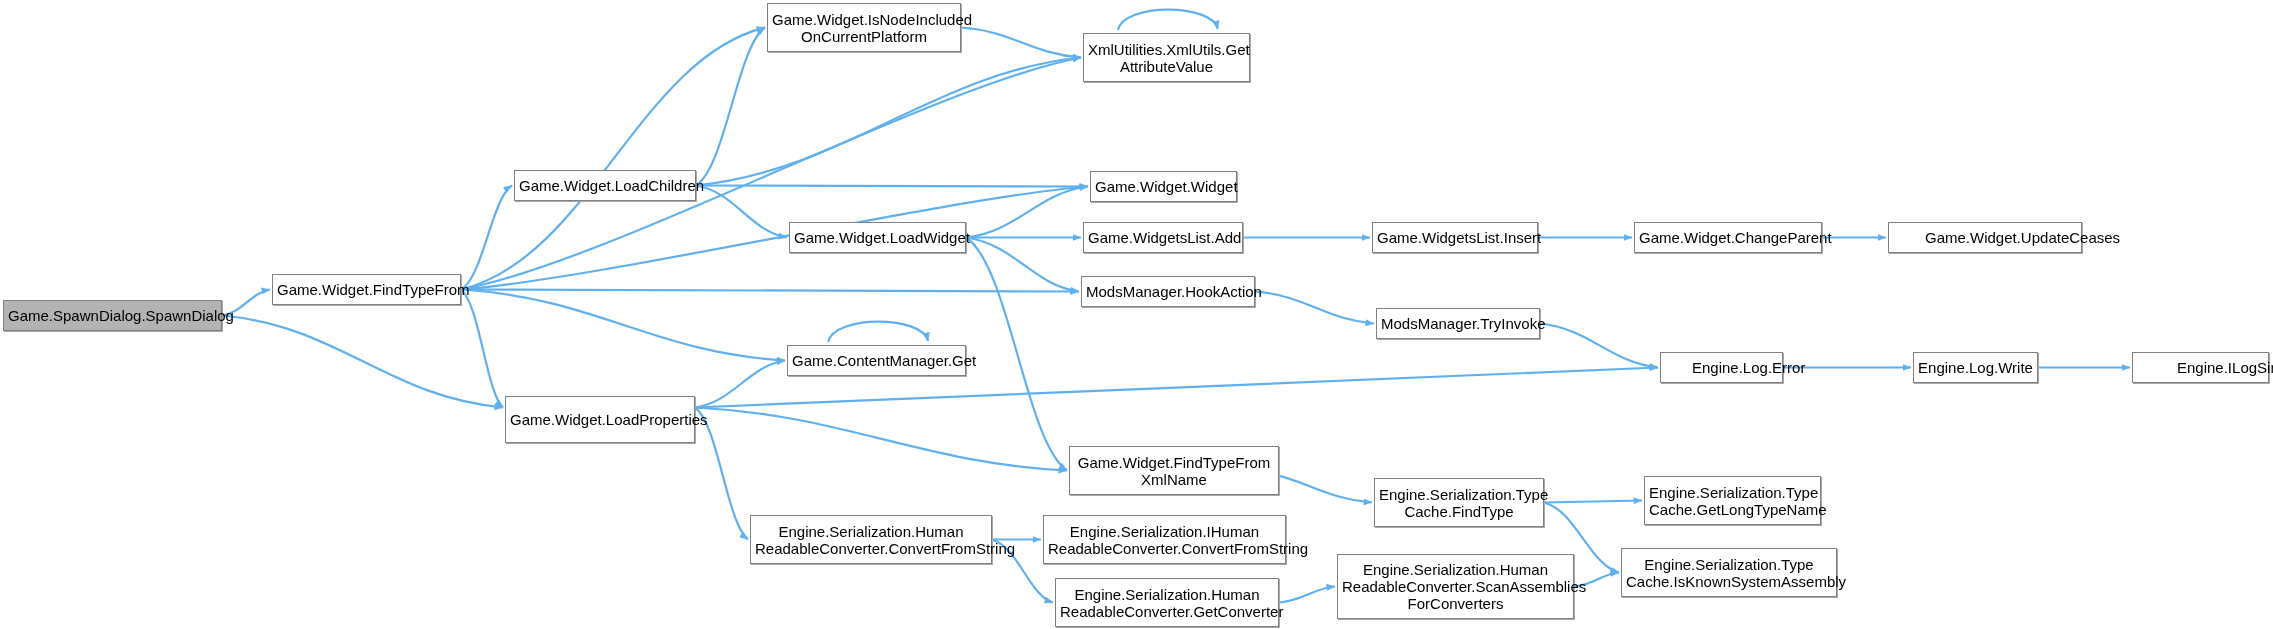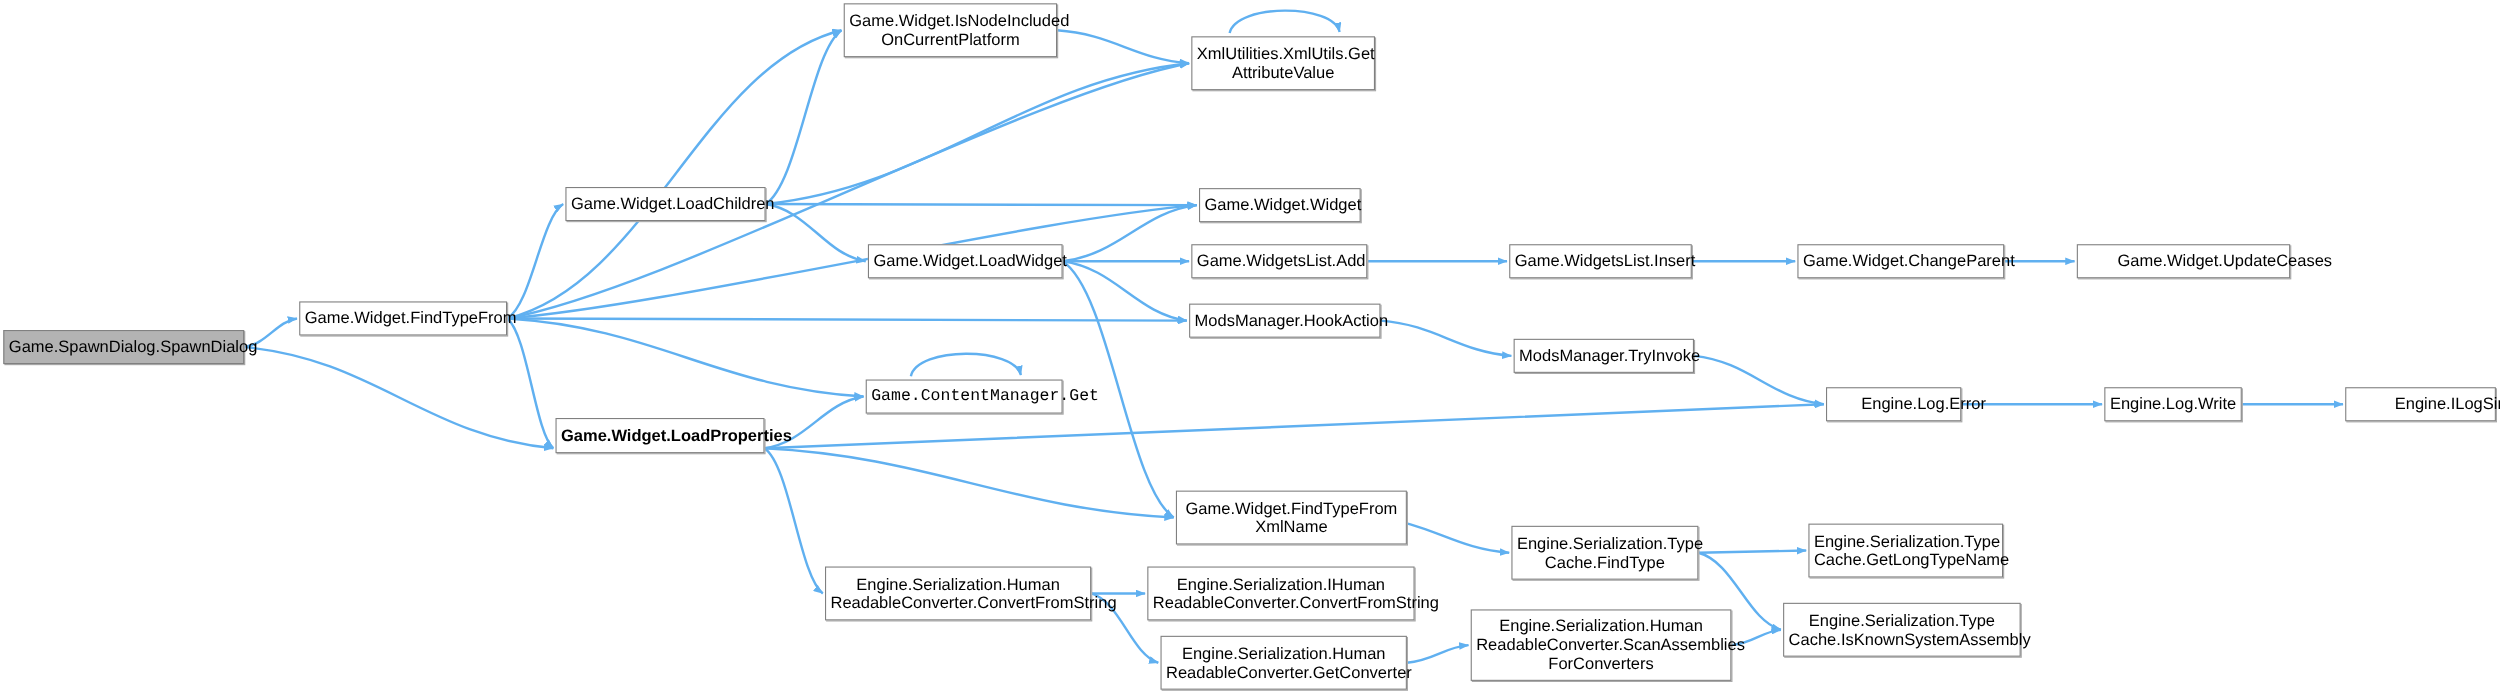--- a/index.html
+++ b/index.html
@@ -113,22 +113,22 @@
       <div class="node" style="left: 1090px; top: 171px; width: 147px; height: 31px;"><span class="node-label">Game.Widget.Widget</span></div>
       <div class="node" style="left: 1083px; top: 222px; width: 160px; height: 31px;"><span class="node-label">Game.WidgetsList.Add</span></div>
       <div class="node" style="left: 1372px; top: 222px; width: 166px; height: 31px;"><span class="node-label">Game.WidgetsList.Insert</span></div>
       <div class="node" style="left: 1634px; top: 222px; width: 188px; height: 31px;"><span class="node-label">Game.Widget.ChangeParent</span></div>
       <div class="node" style="left: 1888px; top: 222px; width: 194px; height: 31px; padding-left: 32px;"><span class="node-label">Game.Widget.UpdateCeases</span></div>
       <div class="node" style="left: 1081px; top: 276px; width: 174px; height: 31px;"><span class="node-label">ModsManager.HookAction</span></div>
       <div class="node" style="left: 1376px; top: 308px; width: 164px; height: 31px;"><span class="node-label">ModsManager.TryInvoke</span></div>
       <div class="node" style="left: 1660px; top: 352px; width: 123px; height: 31px; padding-left: 27px;"><span class="node-label">Engine.Log.Error</span></div>
       <div class="node" style="left: 1913px; top: 352px; width: 125px; height: 31px;"><span class="node-label">Engine.Log.Write</span></div>
       <div class="node" style="left: 2132px; top: 352px; width: 137px; height: 31px; padding-left: 40px;"><span class="node-label">Engine.ILogSink.Log</span></div>
-      <div class="node" style="left: 787px; top: 345px; width: 179px; height: 31px; font-family: Liberation Mono, monospace;"><span class="node-label">Game.ContentManager.Get</span></div>
-      <div class="node" style="left: 505px; top: 380px; width: 190px; height: 32px; font-weight: bold;"><span class="node-label">Game.Widget.LoadProperties</span></div>
+      <div class="node" style="left: 787px; top: 345px; width: 179px; height: 31px;"><span class="node-label">Game.ContentManager.Get</span></div>
+      <div class="node" style="left: 505px; top: 396px; width: 190px; height: 47px;"><span class="node-label">Game.Widget.LoadProperties</span></div>
       <div class="node" style="left: 1069px; top: 446px; width: 210px; height: 49px;"><span class="node-label">Game.Widget.FindTypeFrom
 XmlName</span></div>
       <div class="node" style="left: 1374px; top: 478px; width: 170px; height: 49px;"><span class="node-label">Engine.Serialization.Type
 Cache.FindType</span></div>
       <div class="node" style="left: 1644px; top: 476px; width: 177px; height: 49px;"><span class="node-label">Engine.Serialization.Type
 Cache.GetLongTypeName</span></div>
       <div class="node" style="left: 1621px; top: 548px; width: 216px; height: 49px;"><span class="node-label">Engine.Serialization.Type
 Cache.IsKnownSystemAssembly</span></div>
       <div class="node" style="left: 750px; top: 515px; width: 242px; height: 49px;"><span class="node-label">Engine.Serialization.Human
 ReadableConverter.ConvertFromString</span></div>

